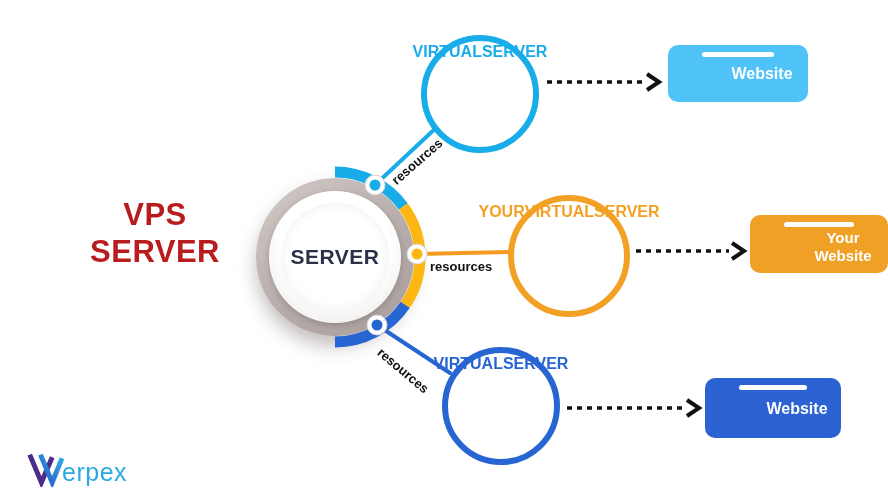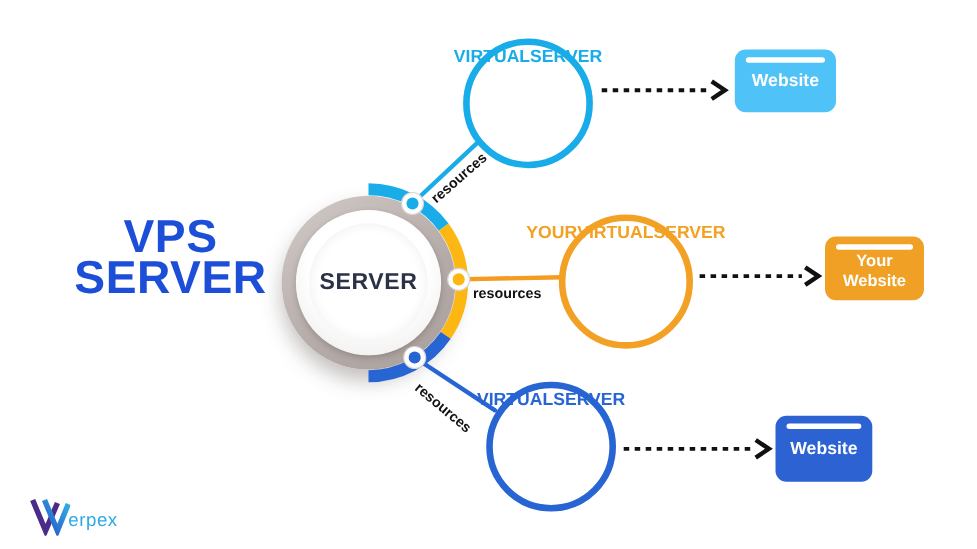--- a/index.html
+++ b/index.html
@@ -1,22 +1,22 @@
 <!DOCTYPE html>
 <html><head>
 <meta charset="utf-8">
 <style>
   html,body{margin:0;padding:0;background:#fff;}
   .canvas{position:relative;width:888px;height:499px;background:#fff;overflow:hidden;
           font-family:"Liberation Sans",sans-serif;}
   .abs{position:absolute;}
 
   
-  .title{left:55px;top:196px;width:200px;text-align:center;font-size:42px;line-height:37px;
-         font-weight:800;color:#1d4ed8;letter-spacing:.5px;}
+  .title{left:55px;top:196px;width:200px;text-align:center;font-size:31px;line-height:37px;
+         font-weight:800;color:#b91c1c;letter-spacing:.5px;}
 
   
   .hub-outer{left:256px;top:178px;width:158px;height:158px;border-radius:50%;
              background:linear-gradient(145deg,#d2cbc8 0%,#b4aaa7 60%,#a89e9b 100%);
              box-shadow:0 10px 18px rgba(80,70,66,.35);}
   .hub-mid{left:269px;top:191px;width:132px;height:132px;border-radius:50%;
            background:radial-gradient(circle at 50% 40%,#ffffff 52%,#e9e6e5 100%);
            box-shadow:0 2px 6px rgba(0,0,0,.18);}
   .hub-inner{left:281px;top:203px;width:108px;height:108px;border-radius:50%;background:#fff;
              box-shadow:inset 0 0 12px rgba(0,0,0,.07);
@@ -28,39 +28,39 @@
         justify-content:center;text-align:center;font-weight:800;}
   .node span{display:block;}
   .node-top{left:421px;top:35px;width:106px;height:106px;border:6px solid #18ACE9;color:#18ACE9;
             font-size:16px;line-height:22px;}
   .node-mid{left:508px;top:195px;width:110px;height:110px;border:6px solid #F2A124;color:#F2A124;
             font-size:16px;line-height:22px;}
   .node-bot{left:442px;top:347px;width:106px;height:106px;border:6px solid #2765D3;color:#2765D3;
             font-size:16px;line-height:22px;}
 
   
-  .site-box{border-radius:10px;color:#fff;font-weight:700;text-align:center;}
+  .site-box{border-radius:10px;color:#fff;font-weight:700;text-align:center;padding-left:48px;}
   .site-bar{position:absolute;left:50%;transform:translateX(-50%);top:7px;height:5px;
             border-radius:3px;background:#fff;}
   .site-top{left:668px;top:45px;width:92px;height:57px;background:#4FC2F8;font-size:16px;}
   .site-top .lbl{margin-top:20px;}
   .site-mid{left:750px;top:215px;width:90px;height:58px;background:#F0A125;font-size:15px;line-height:18px;}
   .site-mid .lbl{margin-top:14px;}
   .site-bot{left:705px;top:378px;width:88px;height:60px;background:#2D62D3;font-size:16px;}
   .site-bot .lbl{margin-top:22px;}
 
   
   .res{font-size:13px;font-weight:700;color:#111;white-space:nowrap;transform-origin:center;}
   .res-top{left:386px;top:154px;transform:rotate(-41deg);}
   .res-mid{left:430px;top:259px;}
   .res-bot{left:372px;top:363px;transform:rotate(40deg);}
 
   
   .logo{left:26px;top:451px;display:flex;align-items:flex-end;}
-  .logo-text{font-size:17px;color:#2BAAE2;letter-spacing:.5px;margin-left:-2px;line-height:25px;
+  .logo-text{font-size:25px;color:#2BAAE2;letter-spacing:.5px;margin-left:-2px;line-height:25px;
              padding-bottom:2px;}
   svg.overlay{position:absolute;left:0;top:0;}
 </style>
 </head>
 <body>
 
 <div class="canvas">
 
   <div class="abs title">
     <div>VPS</div>

